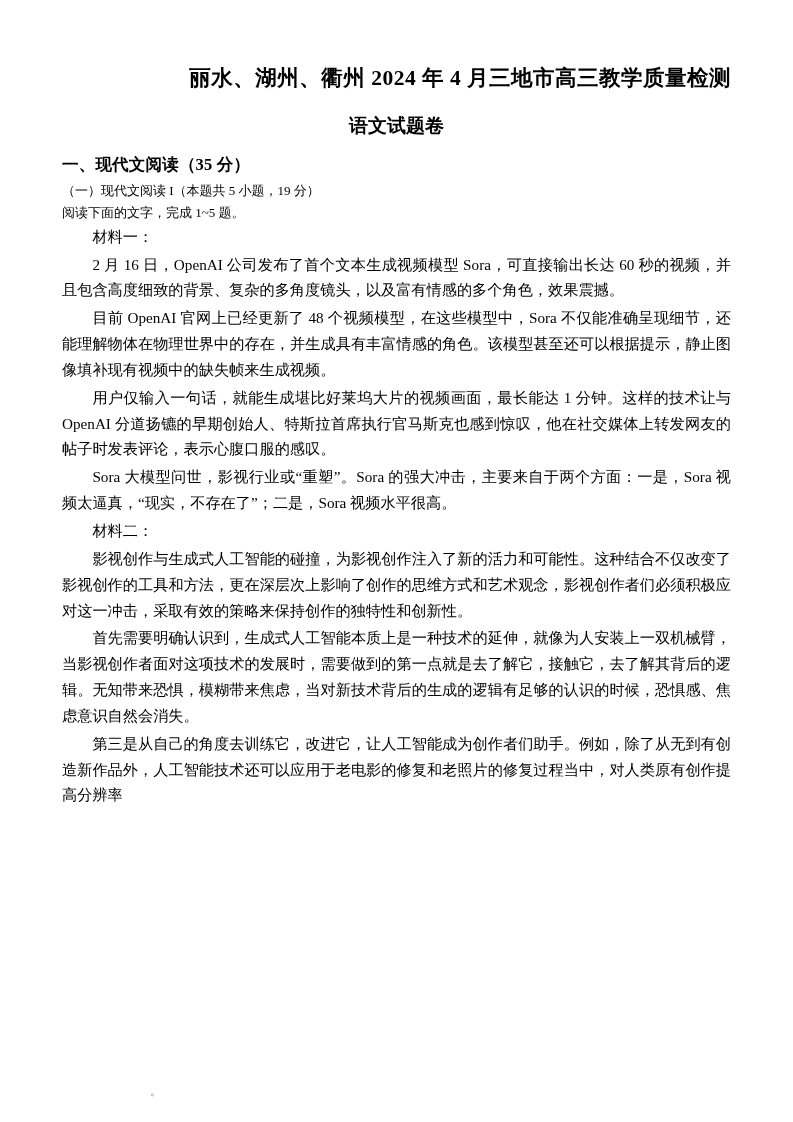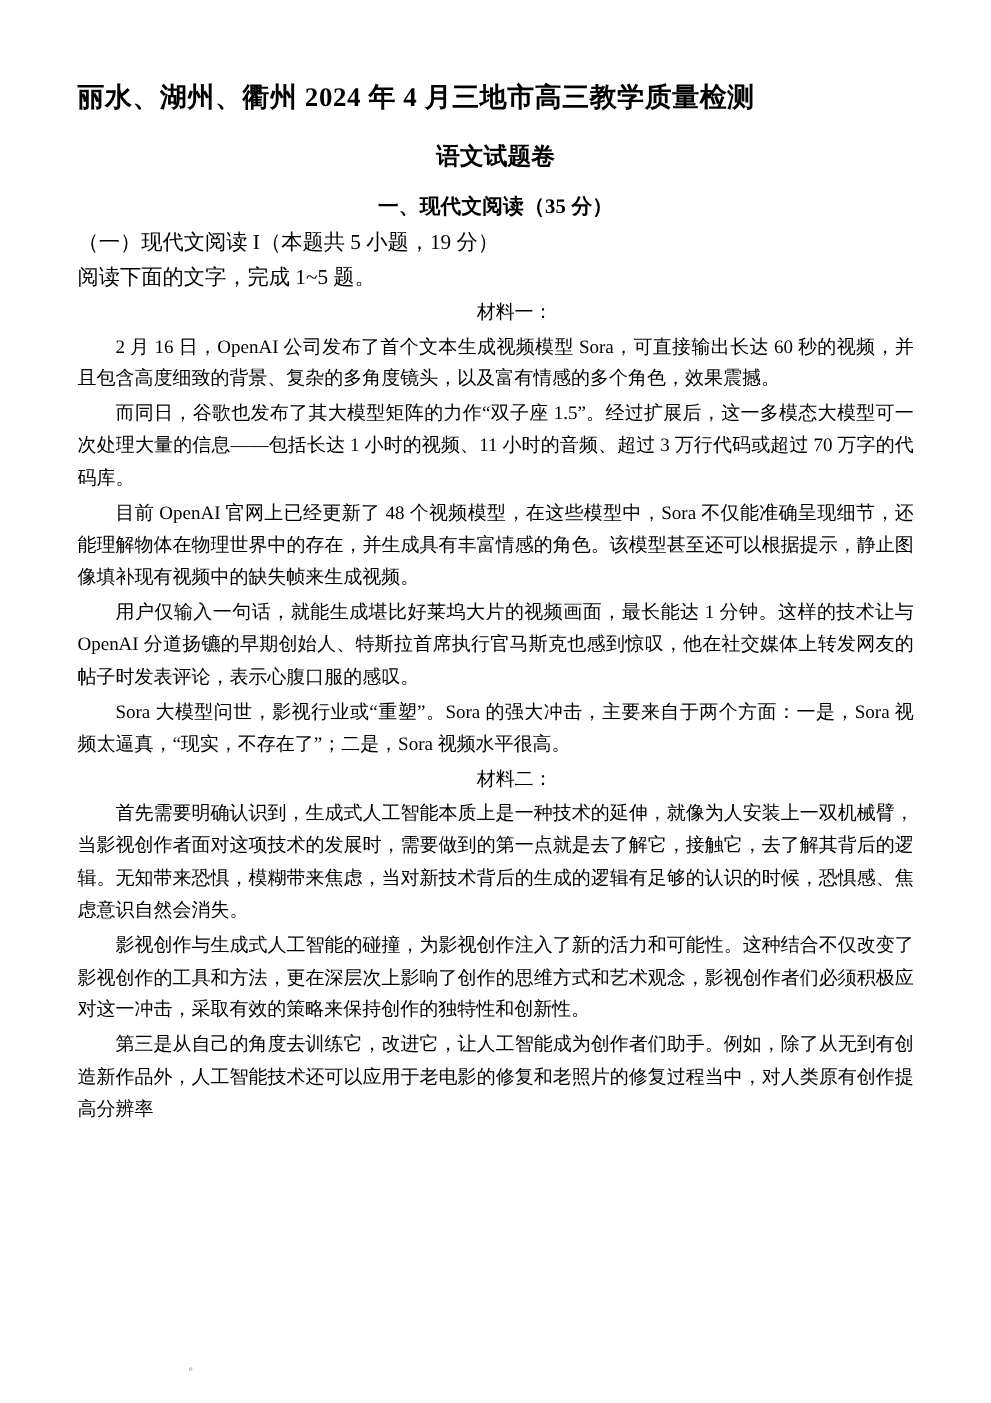--- a/index.html
+++ b/index.html
@@ -14,21 +14,21 @@
   .page {
     width: 793px;
     height: 1122px;
     position: relative;
     background: #ffffff;
     box-sizing: border-box;
     padding: 44px 62px 30px 62px;
     overflow: hidden;
   }
   .title-main {
-    text-align: left;
+    text-align: right;
     font-size: 21.5px;
     font-weight: bold;
     letter-spacing: 0.5px;
     line-height: 1.5;
     margin-top: 18px;
     font-family: "Liberation Serif", "DejaVu Serif", serif;
   }
   .title-sub {
     text-align: center;
     font-size: 19px;
@@ -36,43 +36,41 @@
     line-height: 1.6;
     margin-top: 17px;
     margin-bottom: 10px;
   }
   .section-head {
     font-size: 16.5px;
     font-weight: bold;
     margin-top: 12px;
     margin-bottom: 4px;
     letter-spacing: 0.2px;
-    text-align: center;
   }
   .line {
-    font-size: 17px;
+    font-size: 13px;
     line-height: 1.62;
     margin: 0 0 1px 0;
     text-align: justify;
     text-justify: inter-ideograph;
   }
   .para {
     font-size: 15.2px;
     line-height: 1.70;
     margin: 0 0 2px 0;
     text-indent: 2em;
     text-align: justify;
     text-justify: inter-ideograph;
   }
   .material-label {
     font-size: 15.2px;
     line-height: 1.70;
     text-indent: 2em;
     margin: 0 0 2px 0;
-    text-align: center;
   }
   .source {
     font-size: 15.2px;
     line-height: 1.70;
     text-indent: 0;
     margin: 0 0 2px 0;
   }
   .footer-dot {
     position: absolute;
     left: 150px;
@@ -89,27 +87,26 @@
   <h1 class="title-main">丽水、湖州、衢州 2024 年 4 月三地市高三教学质量检测</h1>
   <h2 class="title-sub">语文试题卷</h2>
 
   <div class="section-head">一、现代文阅读（35 分）</div>
   <div class="line">（一）现代文阅读 I（本题共 5 小题，19 分）</div>
   <div class="line">阅读下面的文字，完成 1~5 题。</div>
 
   <div class="material-label">材料一：</div>
 
   <p class="para">2 月 16 日，OpenAI 公司发布了首个文本生成视频模型 Sora，可直接输出长达 60 秒的视频，并且包含高度细致的背景、复杂的多角度镜头，以及富有情感的多个角色，效果震撼。</p>
-  <p class="para">而同日，谷歌也发布了其大模型矩阵的力作“双子座 1.5”。经过扩展后，这一多模态大模型可一次处理大量的信息——包括长达 1 小时的视频、11 小时的音频、超过 3 万行代码或超过 70 万字的代码库。</p>
   <p class="para">目前 OpenAI 官网上已经更新了 48 个视频模型，在这些模型中，Sora 不仅能准确呈现细节，还能理解物体在物理世界中的存在，并生成具有丰富情感的角色。该模型甚至还可以根据提示，静止图像填补现有视频中的缺失帧来生成视频。</p>
   <p class="para">用户仅输入一句话，就能生成堪比好莱坞大片的视频画面，最长能达 1 分钟。这样的技术让与 OpenAI 分道扬镳的早期创始人、特斯拉首席执行官马斯克也感到惊叹，他在社交媒体上转发网友的帖子时发表评论，表示心腹口服的感叹。</p>
   <p class="para">Sora 大模型问世，影视行业或“重塑”。Sora 的强大冲击，主要来自于两个方面：一是，Sora 视频太逼真，“现实，不存在了”；二是，Sora 视频水平很高。</p>
 
 
   <div class="material-label">材料二：</div>
 
+  <p class="para">影视创作与生成式人工智能的碰撞，为影视创作注入了新的活力和可能性。这种结合不仅改变了影视创作的工具和方法，更在深层次上影响了创作的思维方式和艺术观念，影视创作者们必须积极应对这一冲击，采取有效的策略来保持创作的独特性和创新性。</p>
   <p class="para">首先需要明确认识到，生成式人工智能本质上是一种技术的延伸，就像为人安装上一双机械臂，当影视创作者面对这项技术的发展时，需要做到的第一点就是去了解它，接触它，去了解其背后的逻辑。无知带来恐惧，模糊带来焦虑，当对新技术背后的生成的逻辑有足够的认识的时候，恐惧感、焦虑意识自然会消失。</p>
-  <p class="para">影视创作与生成式人工智能的碰撞，为影视创作注入了新的活力和可能性。这种结合不仅改变了影视创作的工具和方法，更在深层次上影响了创作的思维方式和艺术观念，影视创作者们必须积极应对这一冲击，采取有效的策略来保持创作的独特性和创新性。</p>
   <p class="para">第三是从自己的角度去训练它，改进它，让人工智能成为创作者们助手。例如，除了从无到有创造新作品外，人工智能技术还可以应用于老电影的修复和老照片的修复过程当中，对人类原有创作提高分辨率</p>
 
   <div class="footer-dot">。</div>
 
 </div>
 
 </body></html>

